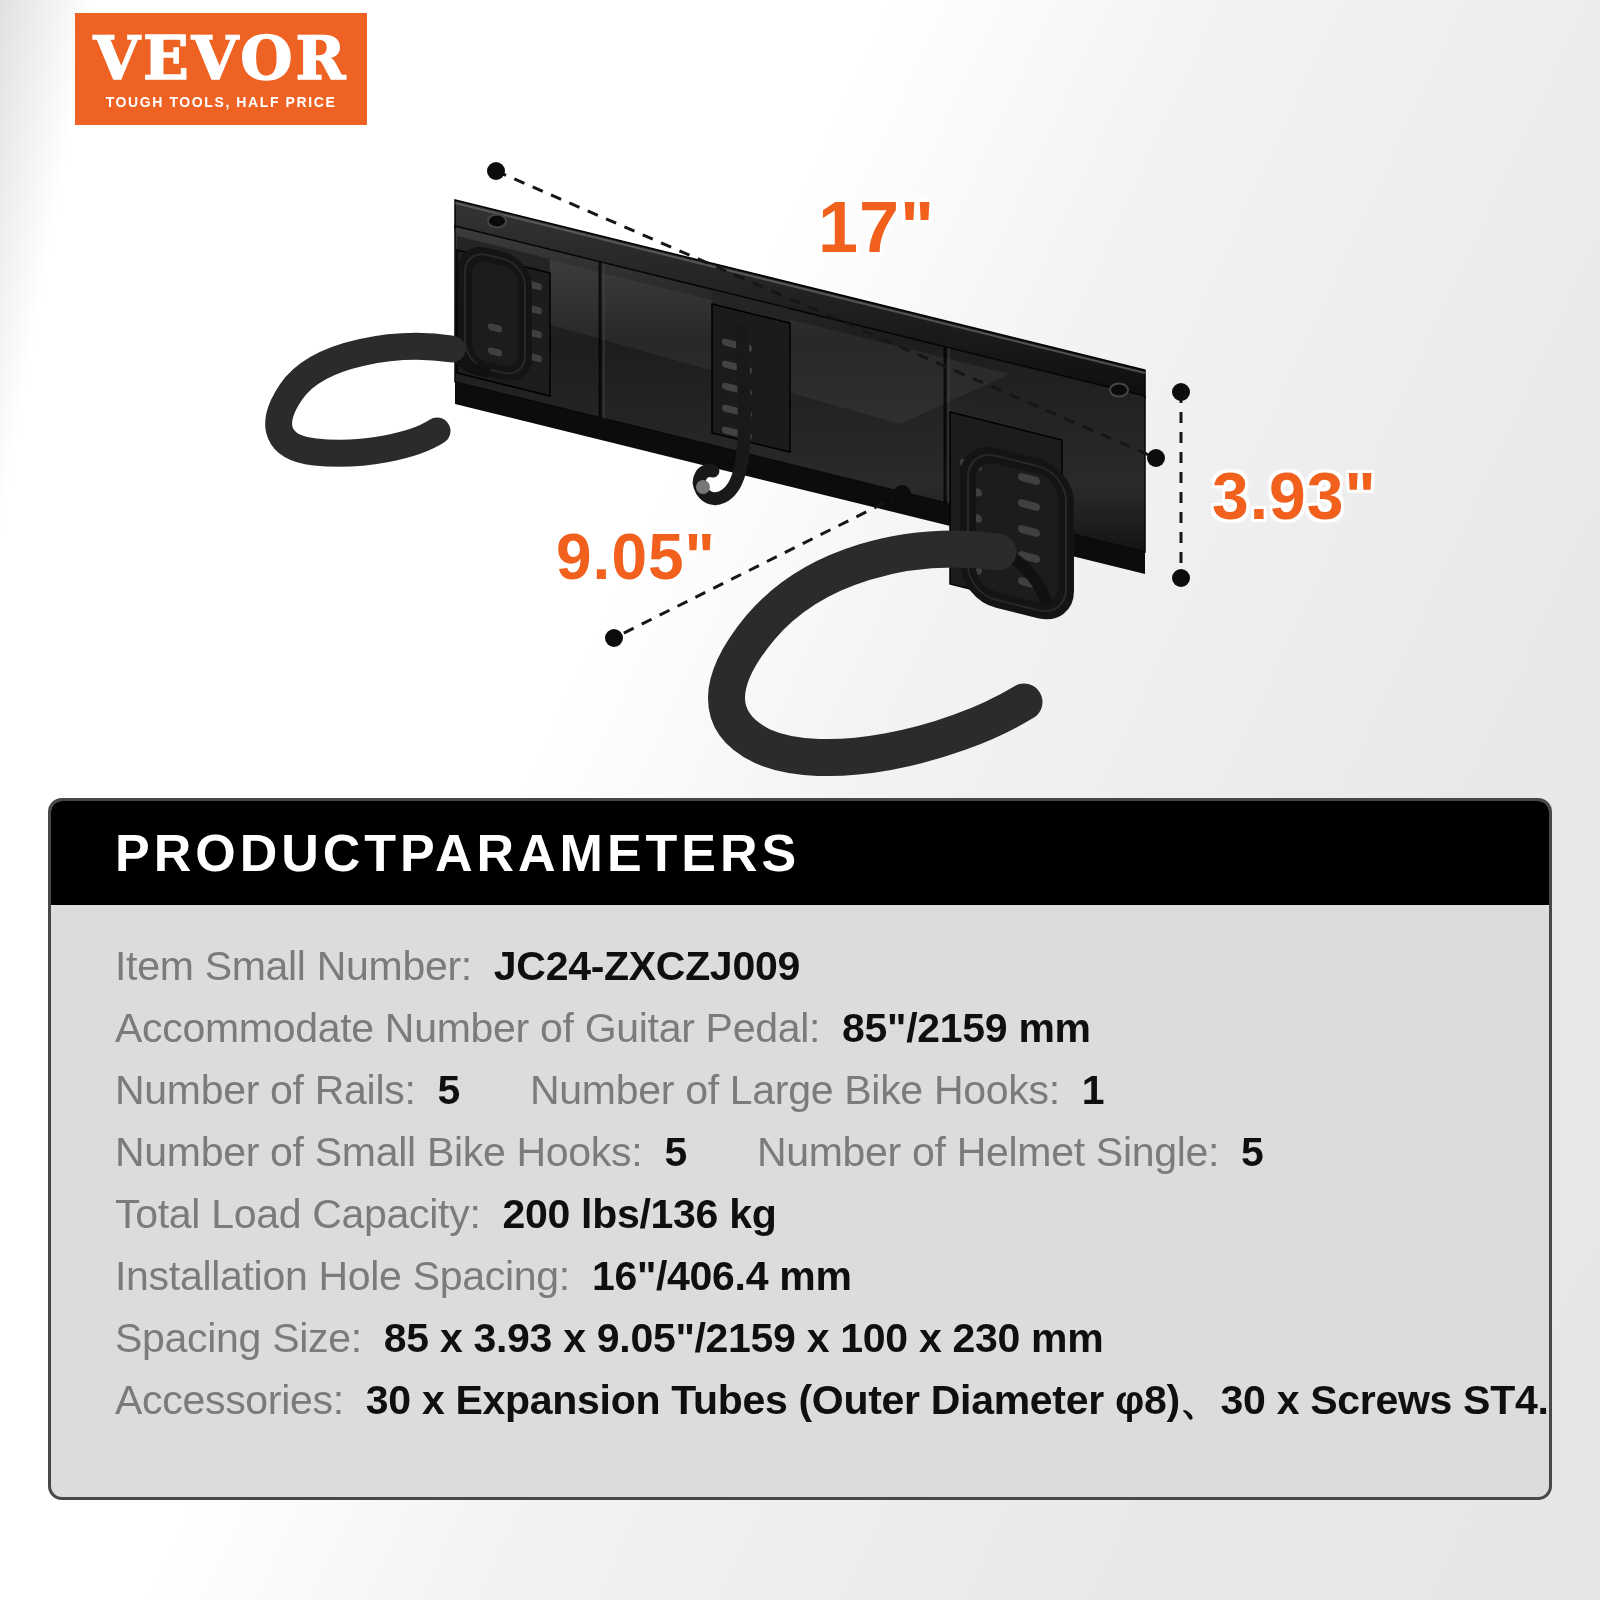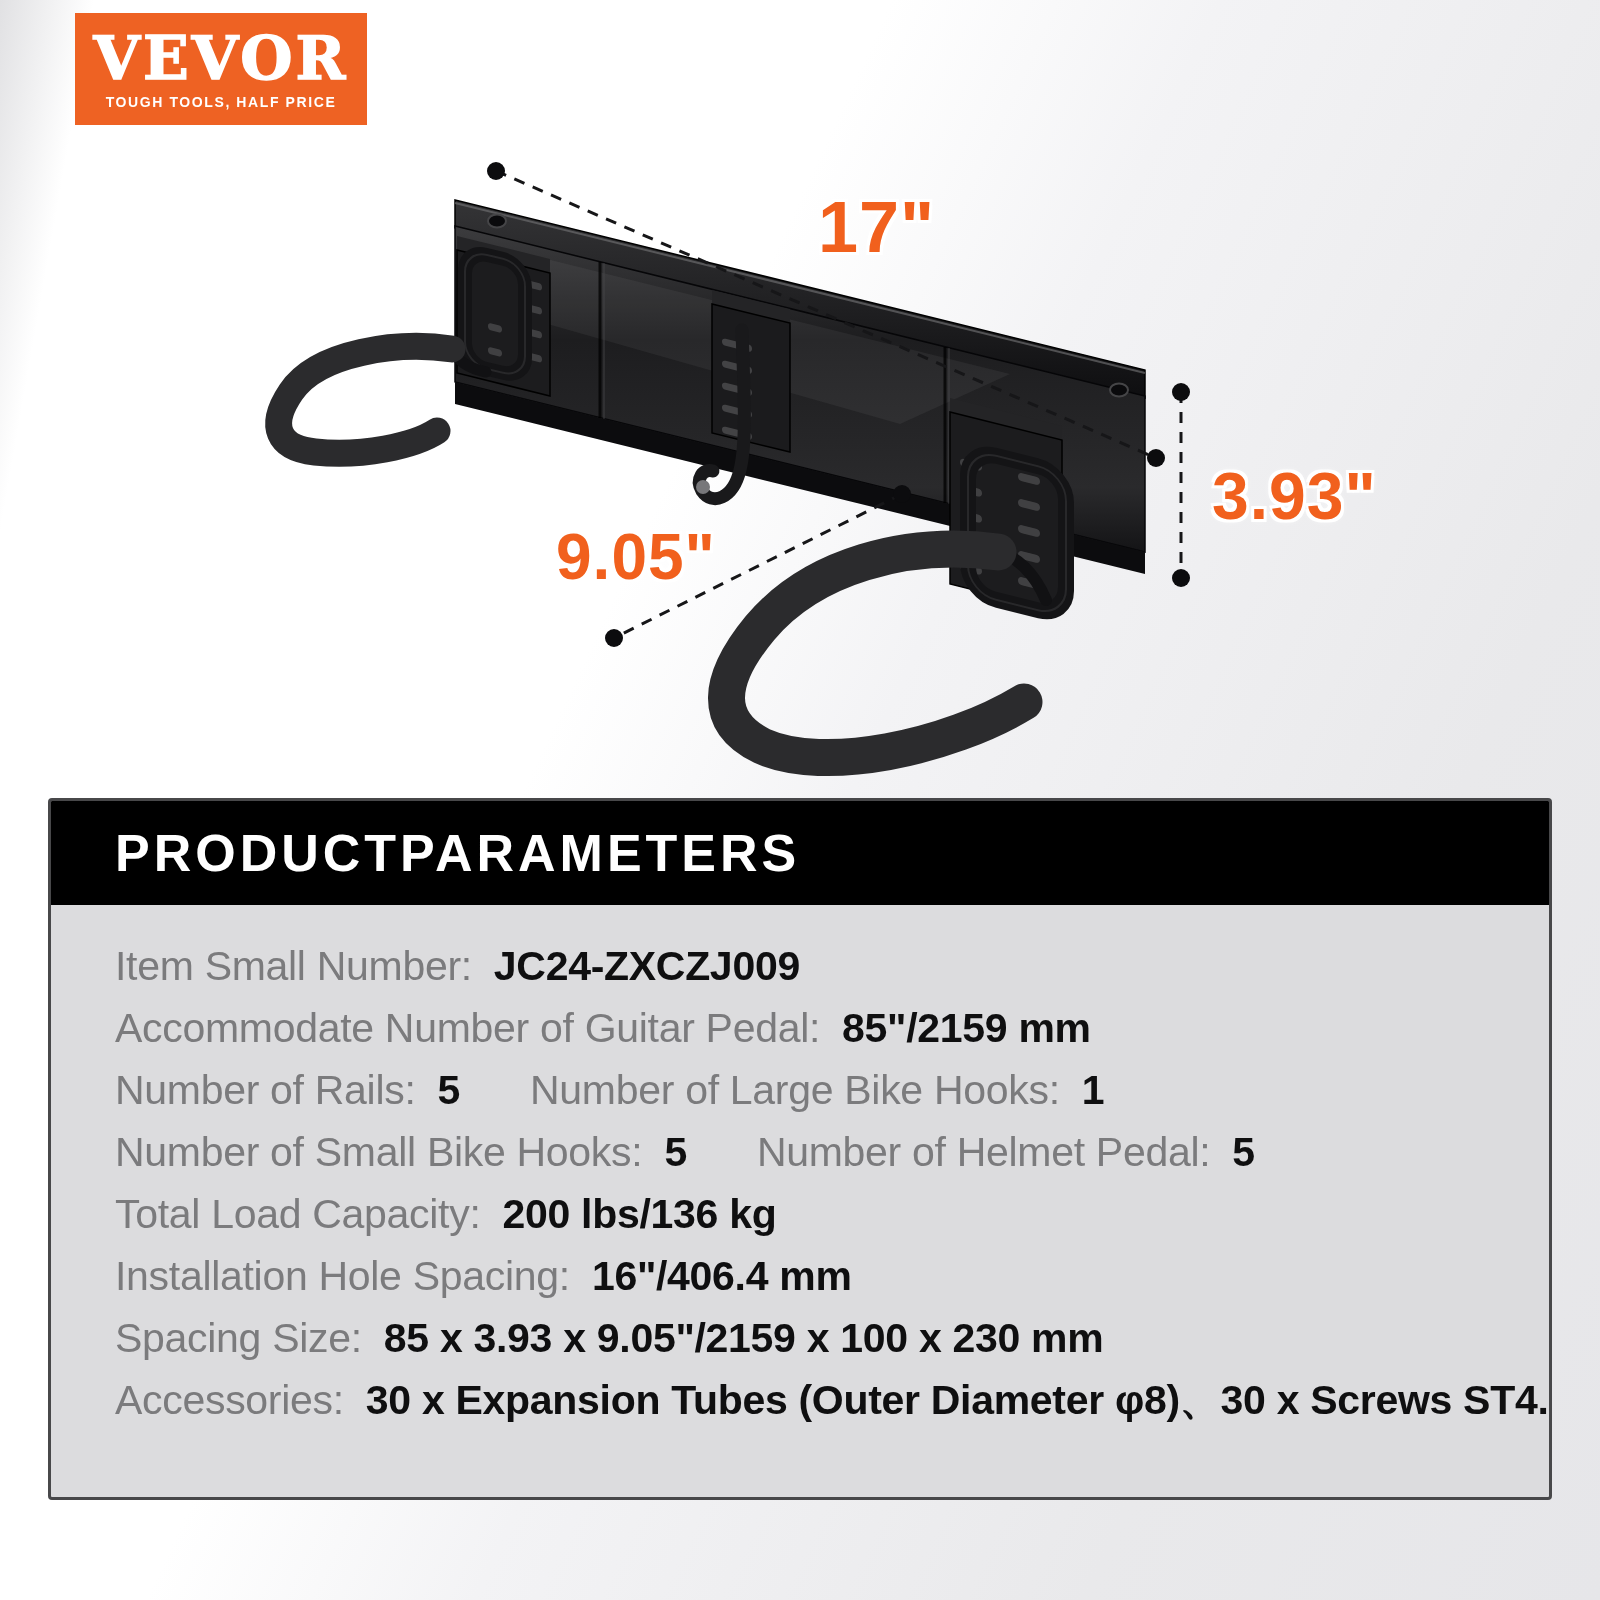--- a/index.html
+++ b/index.html
@@ -33,21 +33,21 @@
       -3px  3px 0 rgba(255,255,255,.95), 3px  3px 0 rgba(255,255,255,.95),
       0 0 8px rgba(255,255,255,.9);
     letter-spacing:1px;white-space:nowrap;
   }
   .dim-w{left:818px;top:186px;font-size:72px;}
   .dim-h{left:1212px;top:458px;font-size:66px;}
   .dim-d{left:556px;top:520px;font-size:64px;}
   
   .card{
     position:absolute;left:48px;top:798px;width:1504px;height:702px;
-    box-sizing:border-box;border:3px solid #48484a;border-radius:4px;
+    box-sizing:border-box;border:3px solid #48484a;border-radius:14px;
     overflow:hidden;background:#dcdcde;
   }
   .card-header{
     height:104px;background:#000;display:flex;align-items:center;
     padding-left:64px;
   }
   .card-title{
     color:#fff;font-size:52px;font-weight:bold;letter-spacing:4px;
   }
   .card-body{padding:40px 56px 0 64px;}
@@ -194,21 +194,21 @@
 
       <div class="row">
         <span class="lbl">Accommodate Number of Guitar Pedal:</span><span class="val">85"/2159 mm</span>
       </div>
 
       <div class="row">
         <span class="lbl">Number of Rails:</span><span class="val">5</span><span class="lbl pair2">Number of Large Bike Hooks:</span><span class="val">1</span>
       </div>
 
       <div class="row">
-        <span class="lbl">Number of Small Bike Hooks:</span><span class="val">5</span><span class="lbl pair2">Number of Helmet Pedal:</span><span class="val">5</span>
+        <span class="lbl">Number of Small Bike Hooks:</span><span class="val">5</span><span class="lbl pair2">Number of Helmet Single:</span><span class="val">5</span>
       </div>
 
 
       <div class="row">
         <span class="lbl">Total Load Capacity:</span><span class="val">200 lbs/136 kg</span>
       </div>
 
       <div class="row">
         <span class="lbl">Installation Hole Spacing:</span><span class="val">16"/406.4 mm</span>
       </div>

